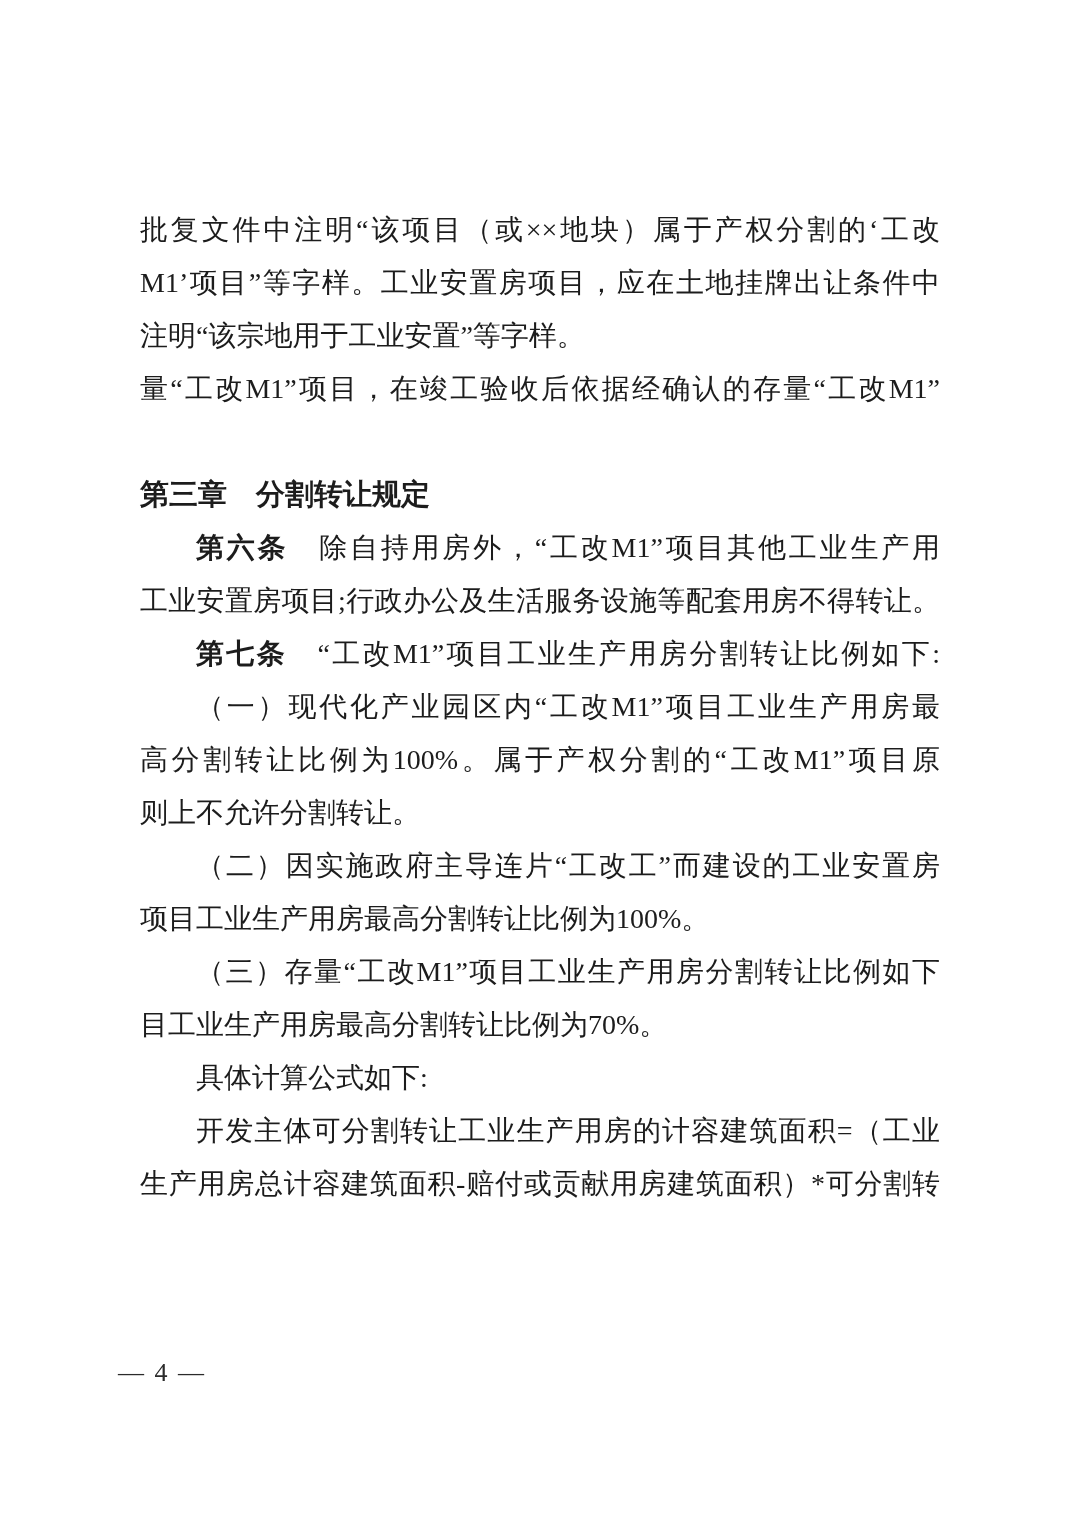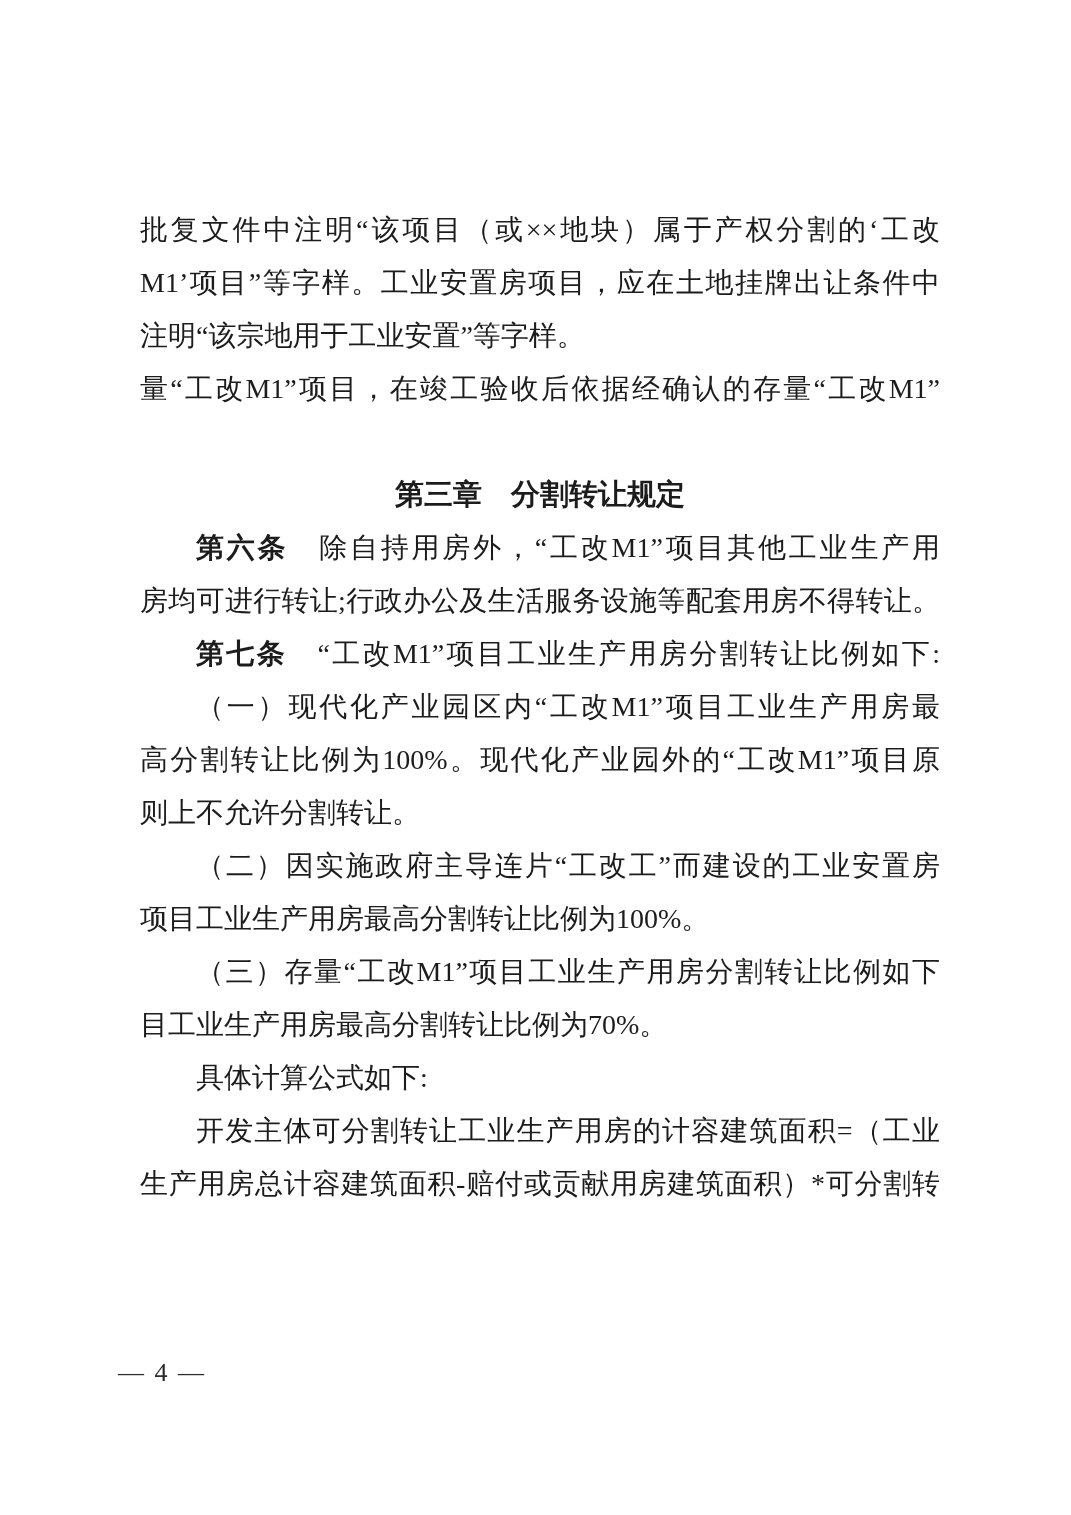--- a/index.html
+++ b/index.html
@@ -33,21 +33,21 @@
     text-align: justify;
     text-align-last: justify;
   }
   .indent {
     padding-left: 56px;
   }
   .heading {
     height: 53px;
     line-height: 53px;
     margin-top: 53px;
-    text-align: center;
+    text-align: left;
     font-weight: 700;
     font-size: 29px;
     font-family: "Liberation Sans", "DejaVu Sans", sans-serif;
     white-space: nowrap;
   }
   .b {
     font-weight: 700;
     font-family: Liberation Sans, sans-serif;
   }
   .footer {
@@ -67,24 +67,24 @@
   <div class="text-block">
 
     <div class="line fill"><span>批复文件中注明“该项目（或××地块）属于产权分割的‘工改</span></div>
     <div class="line fill"><span>M1’项目”等字样。工业安置房项目，应在土地挂牌出让条件中</span></div>
     <div class="line"><span>注明“该宗地用于工业安置”等字样。</span></div>
     <div class="line fill"><span>量“工改M1”项目，在竣工验收后依据经确认的存量“工改M1”</span></div>
 
     <div class="heading">第三章　分割转让规定</div>
 
     <div class="line fill indent"><span class="b">第六条</span><span>　除自持用房外，“工改M1”项目其他工业生产用</span></div>
-    <div class="line fill"><span>房均可进行转让;行政办公及生活服务设施等配套用房不得转让。</span></div>
+    <div class="line fill"><span>工业安置房项目;行政办公及生活服务设施等配套用房不得转让。</span></div>
     <div class="line fill indent"><span class="b">第七条</span><span>　“工改M1”项目工业生产用房分割转让比例如下:</span></div>
     <div class="line fill indent"><span>（一）现代化产业园区内“工改M1”项目工业生产用房最</span></div>
-    <div class="line fill"><span>高分割转让比例为100%。现代化产业园外的“工改M1”项目原</span></div>
+    <div class="line fill"><span>高分割转让比例为100%。属于产权分割的“工改M1”项目原</span></div>
     <div class="line"><span>则上不允许分割转让。</span></div>
     <div class="line fill indent"><span>（二）因实施政府主导连片“工改工”而建设的工业安置房</span></div>
     <div class="line"><span>项目工业生产用房最高分割转让比例为100%。</span></div>
     <div class="line fill indent"><span>（三）存量“工改M1”项目工业生产用房分割转让比例如下</span></div>
     <div class="line"><span>目工业生产用房最高分割转让比例为70%。</span></div>
     <div class="line indent"><span>具体计算公式如下:</span></div>
     <div class="line fill indent"><span>开发主体可分割转让工业生产用房的计容建筑面积=（工业</span></div>
     <div class="line fill"><span>生产用房总计容建筑面积-赔付或贡献用房建筑面积）*可分割转</span></div>
 
   </div>

